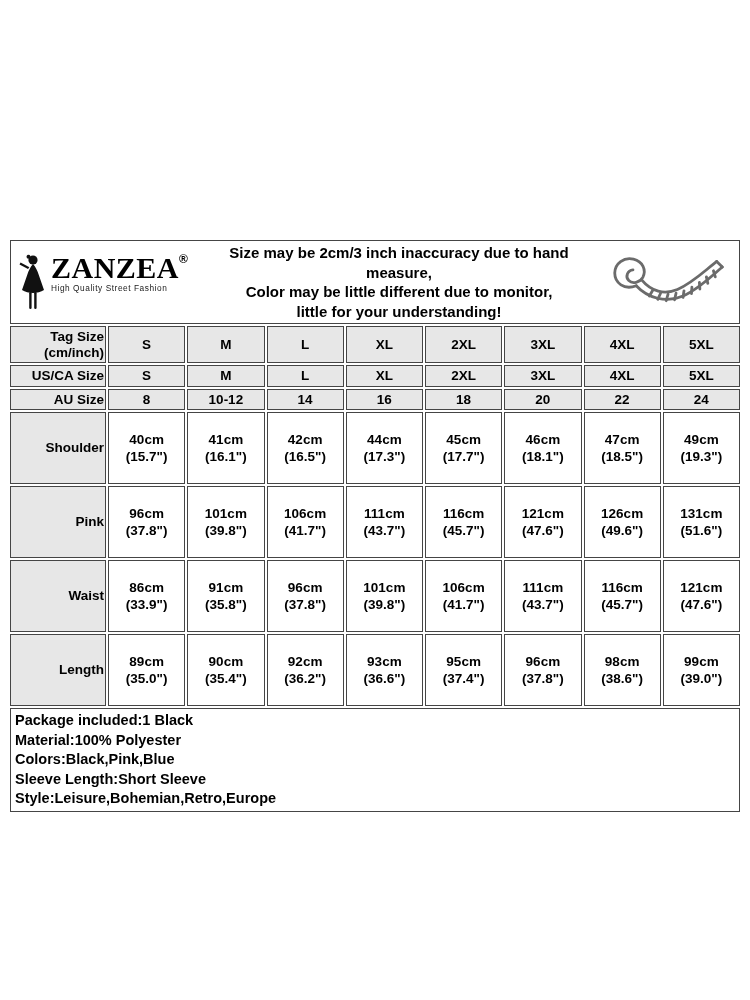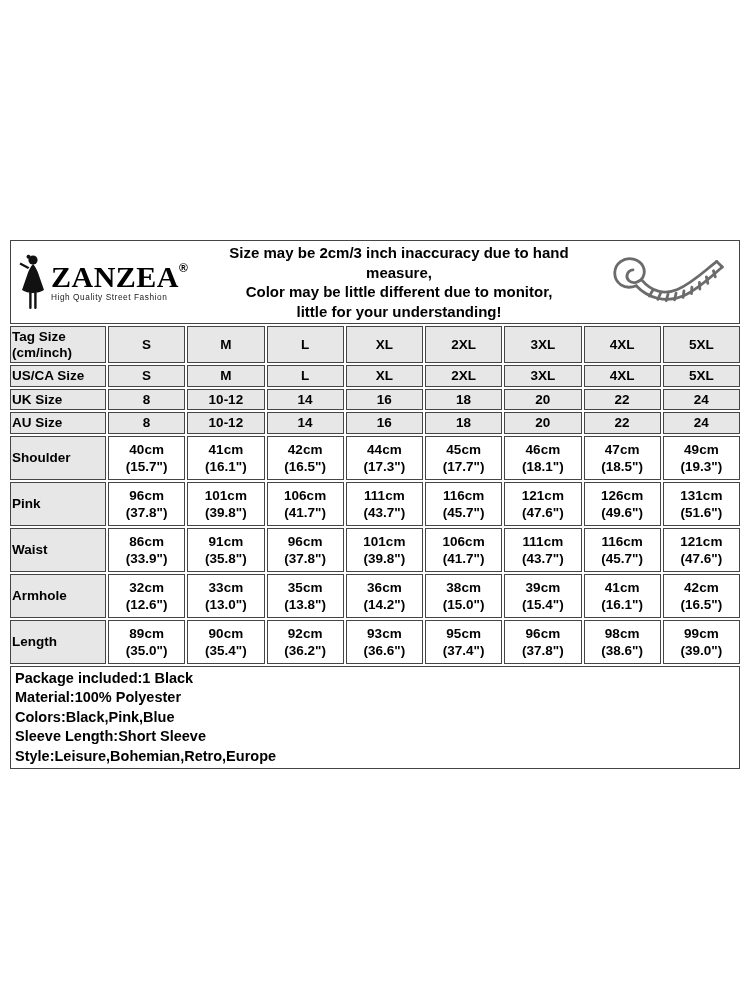--- a/index.html
+++ b/index.html
@@ -4,31 +4,31 @@
 <style>
   html,body{margin:0;padding:0;background:#ffffff;}
   body{width:750px;height:1000px;overflow:hidden;font-family:"Liberation Sans",sans-serif;color:#000;}
   .page{position:relative;width:750px;height:1000px;background:#fff;}
   .wrap{position:absolute;top:238px;left:8px;width:734px;}
   table.chart{border-collapse:separate;border-spacing:2px;width:734px;table-layout:fixed;}
   table.chart td{border:1.5px solid #454545;box-sizing:border-box;}
   
   .headcell{background:#fff;height:62px;padding:2px 6px;vertical-align:middle;}
   .hdr{display:flex;align-items:center;width:100%;height:100%;}
-  .brand{width:180px;display:flex;align-items:center;flex-shrink:0;}
+  .brand{width:180px;display:flex;flex-shrink:0;}
   .brand-text{margin-left:2px;}
   .wordmark{font-family:"Liberation Serif",serif;font-weight:bold;font-size:30px;line-height:28px;letter-spacing:0.5px;white-space:nowrap;}
   .reg{font-size:12px;font-family:"Liberation Sans",sans-serif;vertical-align:top;line-height:10px;}
   .tagline{font-size:8.3px;font-weight:normal;letter-spacing:0.55px;color:#1a1a1a;margin-top:1px;white-space:nowrap;}
   .disclaimer{flex:1;text-align:center;font-weight:bold;font-size:15px;line-height:19.5px;padding-right:4px;}
   .tapebox{width:128px;flex-shrink:0;display:flex;justify-content:center;align-items:center;}
   
-  .lab{background:#e7e7e7;font-weight:bold;font-size:13.5px;text-align:left;vertical-align:middle;line-height:15.5px;padding:2px 1px;}
+  .lab{background:#e7e7e7;font-weight:bold;font-size:13.5px;text-align:right;vertical-align:middle;line-height:15.5px;padding:2px 1px;}
   .sz{background:#e7e7e7;font-weight:bold;font-size:13.5px;text-align:center;vertical-align:middle;padding:2px 0;}
-  .val{background:#ffffff;font-weight:bold;font-size:13.5px;text-align:center;vertical-align:middle;line-height:17px;padding:4px 0;}
+  .val{background:#ffffff;font-weight:bold;font-size:13.5px;text-align:center;vertical-align:middle;line-height:17px;padding:18px 0;}
   tr.r-tag td{height:33px;}
   tr.r-size td{height:20px;}
   tr.r-meas td{height:36px;}
   
   .footcell{background:#fff;height:95px;vertical-align:top;text-align:left;padding:2px 4px;font-weight:bold;font-size:14.5px;line-height:19.5px;}
   svg{display:block;}
 </style>
 </head>
 <body>
 
@@ -109,31 +109,20 @@
             <td class="sz">S</td>
             <td class="sz">M</td>
             <td class="sz">L</td>
             <td class="sz">XL</td>
             <td class="sz">2XL</td>
             <td class="sz">3XL</td>
             <td class="sz">4XL</td>
             <td class="sz">5XL</td>
           </tr>
           <tr class="r-size">
-            <td class="lab">UK Size</td>
-            <td class="sz">8</td>
-            <td class="sz">10-12</td>
-            <td class="sz">14</td>
-            <td class="sz">16</td>
-            <td class="sz">18</td>
-            <td class="sz">20</td>
-            <td class="sz">22</td>
-            <td class="sz">24</td>
-          </tr>
-          <tr class="r-size">
             <td class="lab">AU Size</td>
             <td class="sz">8</td>
             <td class="sz">10-12</td>
             <td class="sz">14</td>
             <td class="sz">16</td>
             <td class="sz">18</td>
             <td class="sz">20</td>
             <td class="sz">22</td>
             <td class="sz">24</td>
           </tr>
@@ -164,31 +153,20 @@
             <td class="val">86cm<br>(33.9")</td>
             <td class="val">91cm<br>(35.8")</td>
             <td class="val">96cm<br>(37.8")</td>
             <td class="val">101cm<br>(39.8")</td>
             <td class="val">106cm<br>(41.7")</td>
             <td class="val">111cm<br>(43.7")</td>
             <td class="val">116cm<br>(45.7")</td>
             <td class="val">121cm<br>(47.6")</td>
           </tr>
           <tr class="r-meas">
-            <td class="lab">Armhole</td>
-            <td class="val">32cm<br>(12.6")</td>
-            <td class="val">33cm<br>(13.0")</td>
-            <td class="val">35cm<br>(13.8")</td>
-            <td class="val">36cm<br>(14.2")</td>
-            <td class="val">38cm<br>(15.0")</td>
-            <td class="val">39cm<br>(15.4")</td>
-            <td class="val">41cm<br>(16.1")</td>
-            <td class="val">42cm<br>(16.5")</td>
-          </tr>
-          <tr class="r-meas">
             <td class="lab">Length</td>
             <td class="val">89cm<br>(35.0")</td>
             <td class="val">90cm<br>(35.4")</td>
             <td class="val">92cm<br>(36.2")</td>
             <td class="val">93cm<br>(36.6")</td>
             <td class="val">95cm<br>(37.4")</td>
             <td class="val">96cm<br>(37.8")</td>
             <td class="val">98cm<br>(38.6")</td>
             <td class="val">99cm<br>(39.0")</td>
           </tr>

